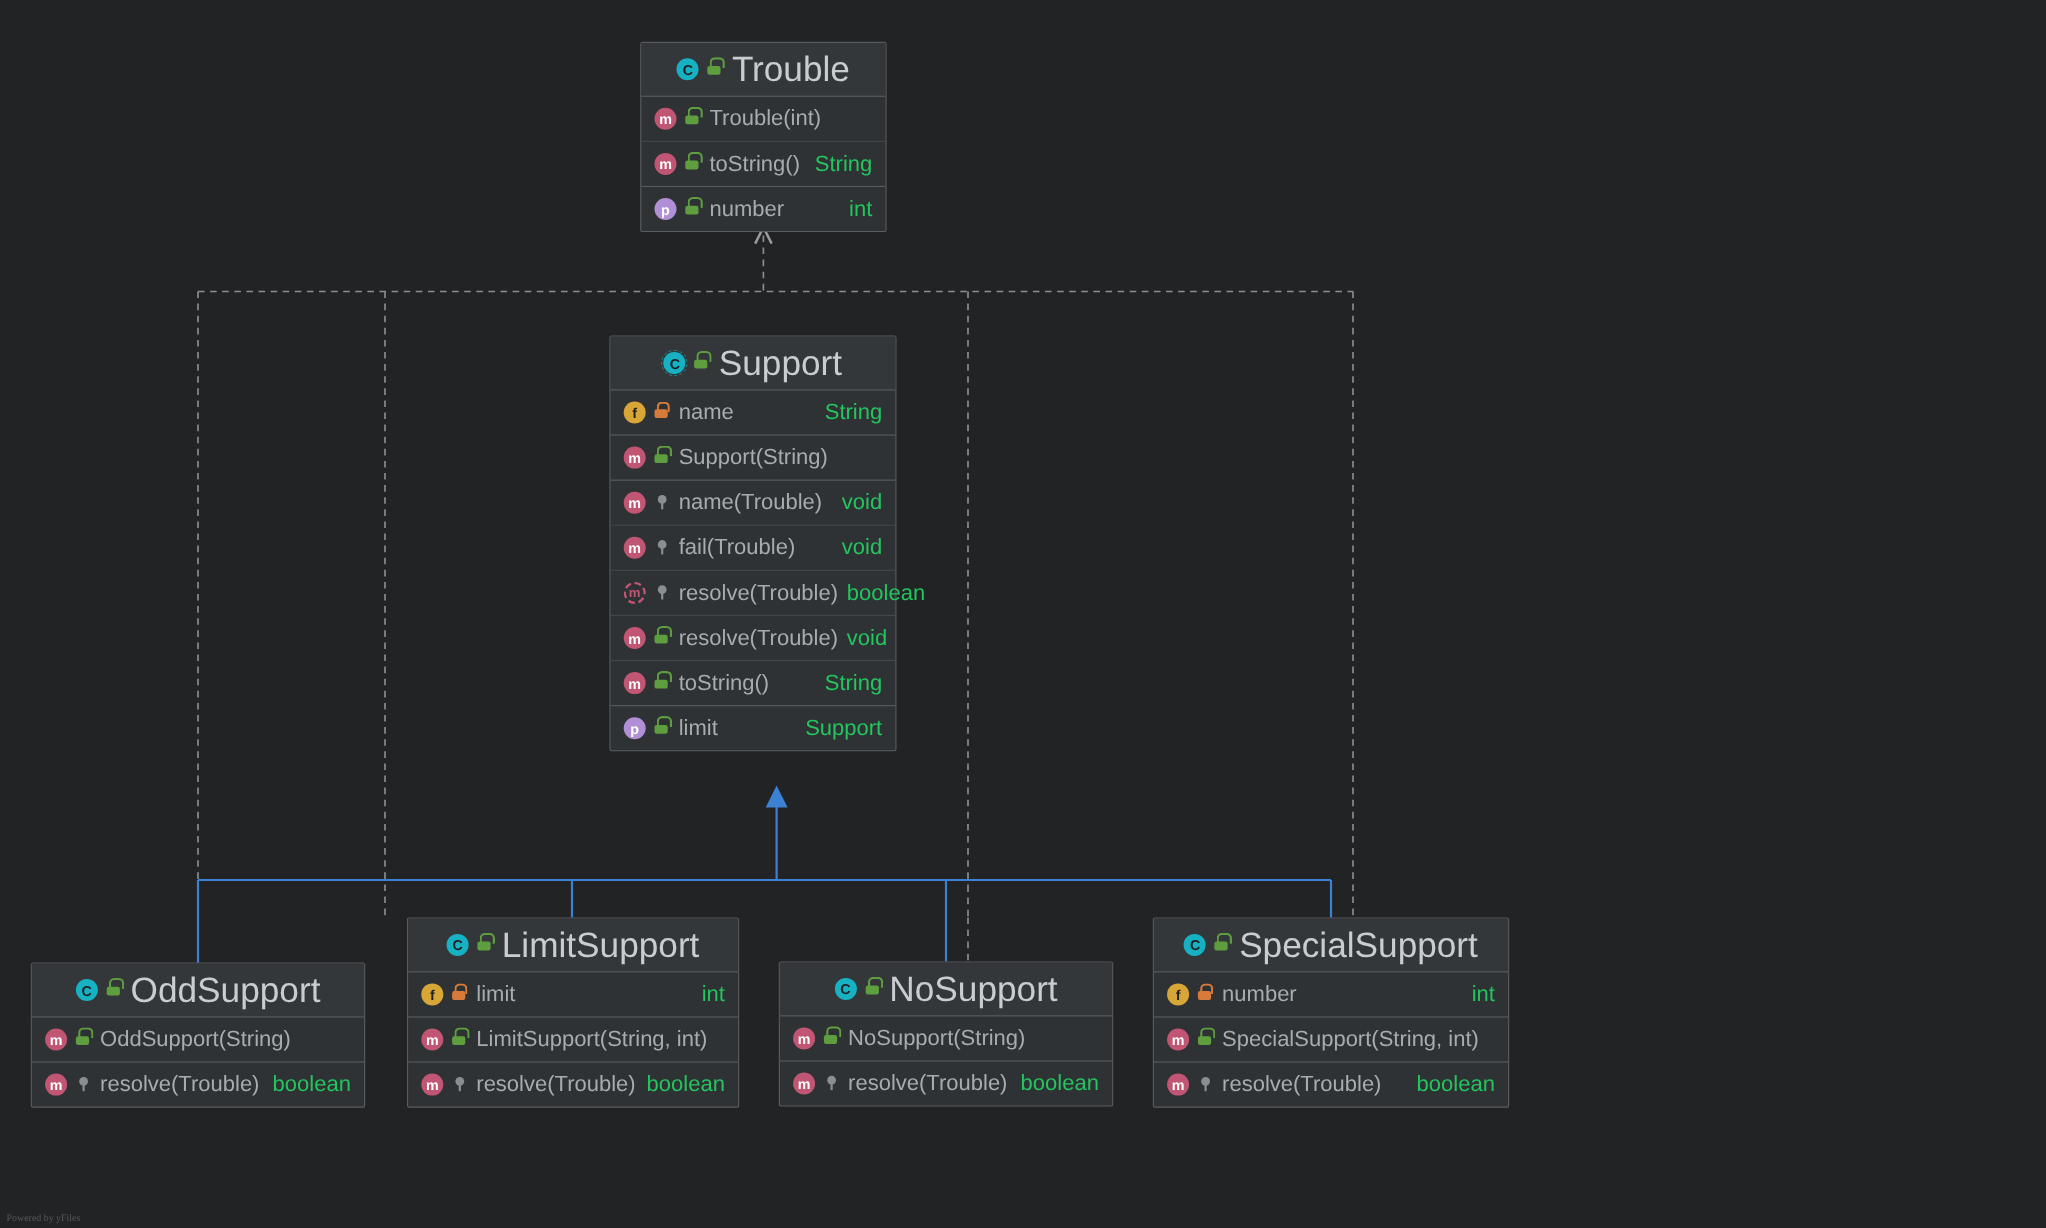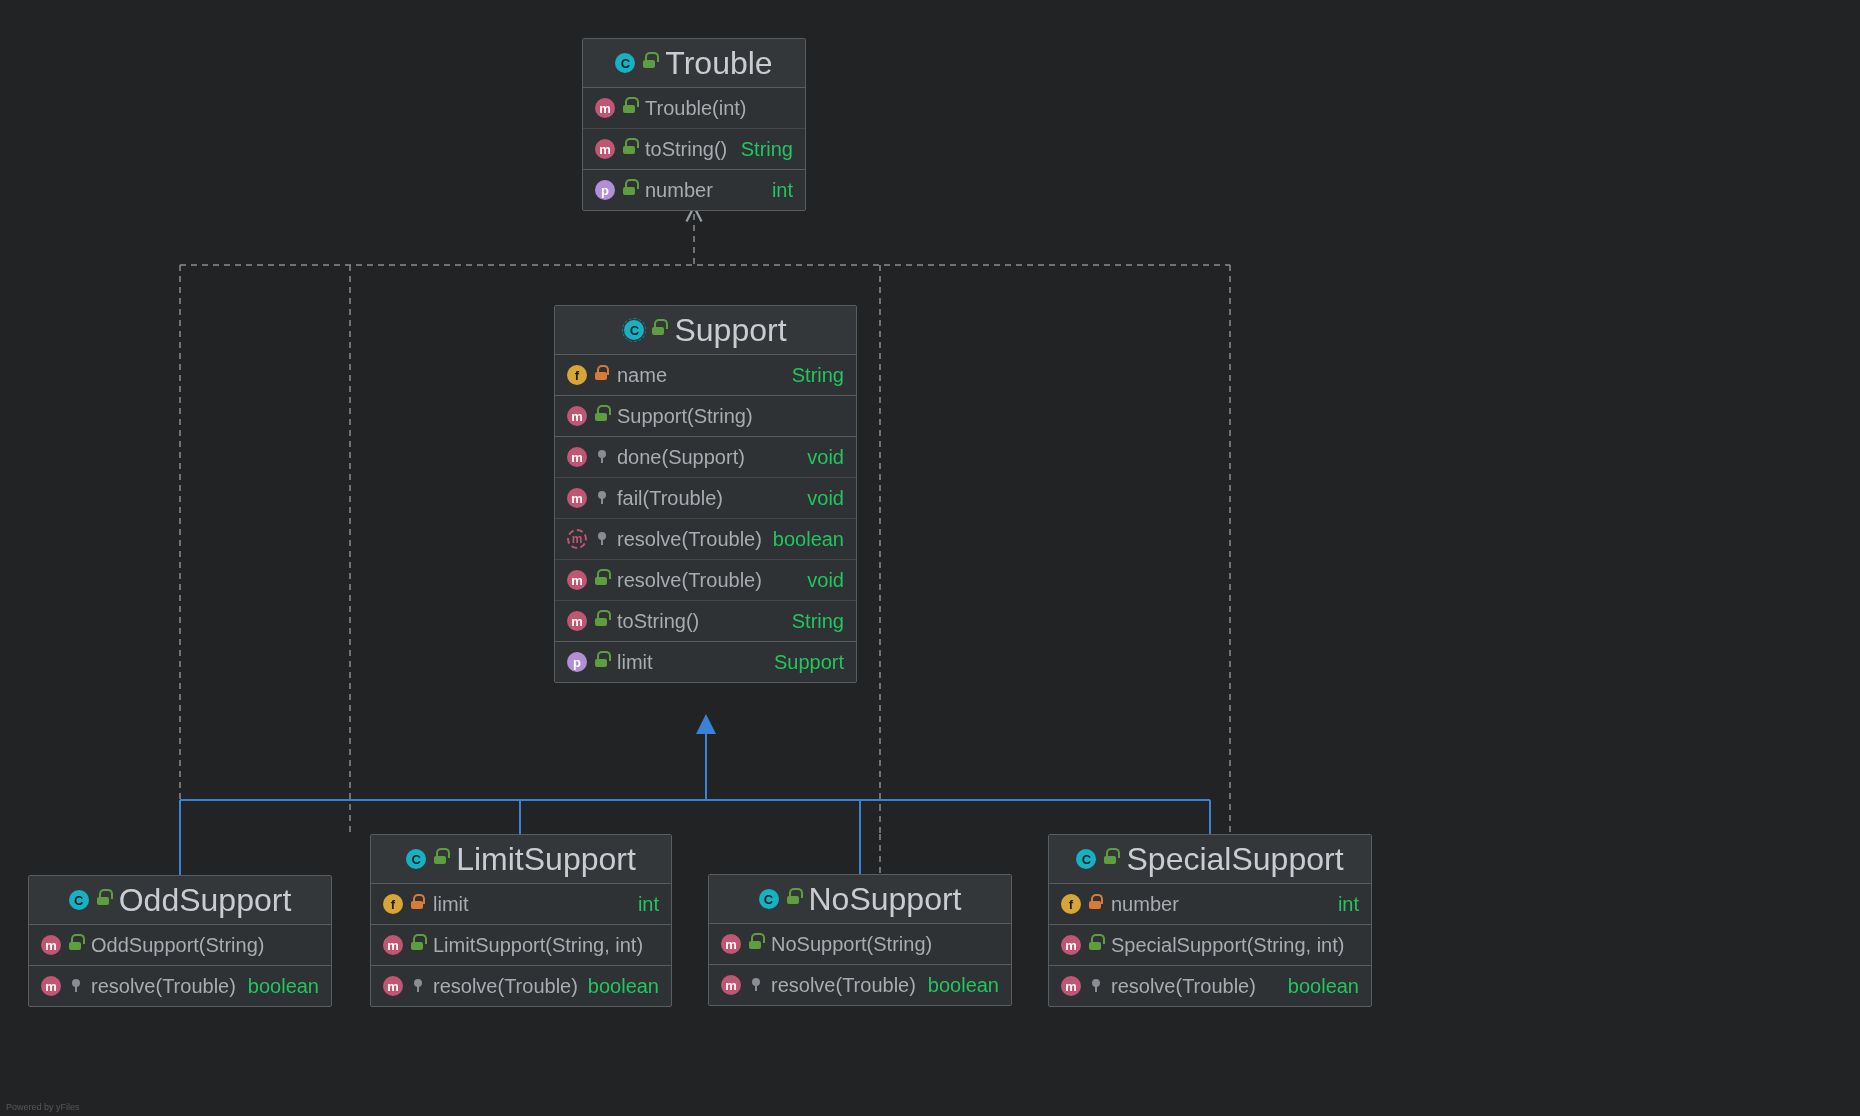--- a/index.html
+++ b/index.html
@@ -165,20 +165,21 @@
     position: absolute; left: 6px; top: 7px;
     width: 2px; height: 6px;
     background: #8a8d91;
   }
   .footer-note {
     position: absolute;
     left: 6px;
     bottom: 4px;
     font-size: 9px;
     color: #55585b;
+    font-family: Liberation Serif, serif;
   }
 </style>
 </head>
 <body>
 
 <div class="canvas">
 
   <svg class="connectors">
     <defs>
       <marker id="arrow-blue" viewBox="0 0 12 12" refX="6" refY="6" markerWidth="12" markerHeight="12" orient="auto-start-reverse">
@@ -269,21 +270,21 @@
           <div class="row">
         <span class="left">
           <span class="kind kind-p">p</span>
           <span class="vis vis-public"></span>
           <span class="name">number</span>
         </span>
         <span class="type">int</span>
       </div>
         </div>
       </div>
-      <div class="class-box" style="left: 554px; top: 305px; width: 303px;">
+      <div class="class-box" style="left: 554px; top: 305px; width: 261px;">
         <div class="class-header">
     <span class="kind-abstract-c"></span>
     <span class="vis vis-public"></span>
     <span class="class-title">Support</span>
   </div>
         <div class="section">
           <div class="row">
         <span class="left">
           <span class="kind kind-f">f</span>
           <span class="vis vis-private"></span>
@@ -300,21 +301,21 @@
           <span class="name">Support(String)</span>
         </span>
         <span class="type"></span>
       </div>
         </div>
         <div class="section">
           <div class="row">
         <span class="left">
           <span class="kind kind-m">m</span>
           <span class="vis vis-protected"></span>
-          <span class="name">done(Support)</span>
+          <span class="name">name(Trouble)</span>
         </span>
         <span class="type">void</span>
       </div>
           <div class="row">
         <span class="left">
           <span class="kind kind-m">m</span>
           <span class="vis vis-protected"></span>
           <span class="name">fail(Trouble)</span>
         </span>
         <span class="type">void</span>

